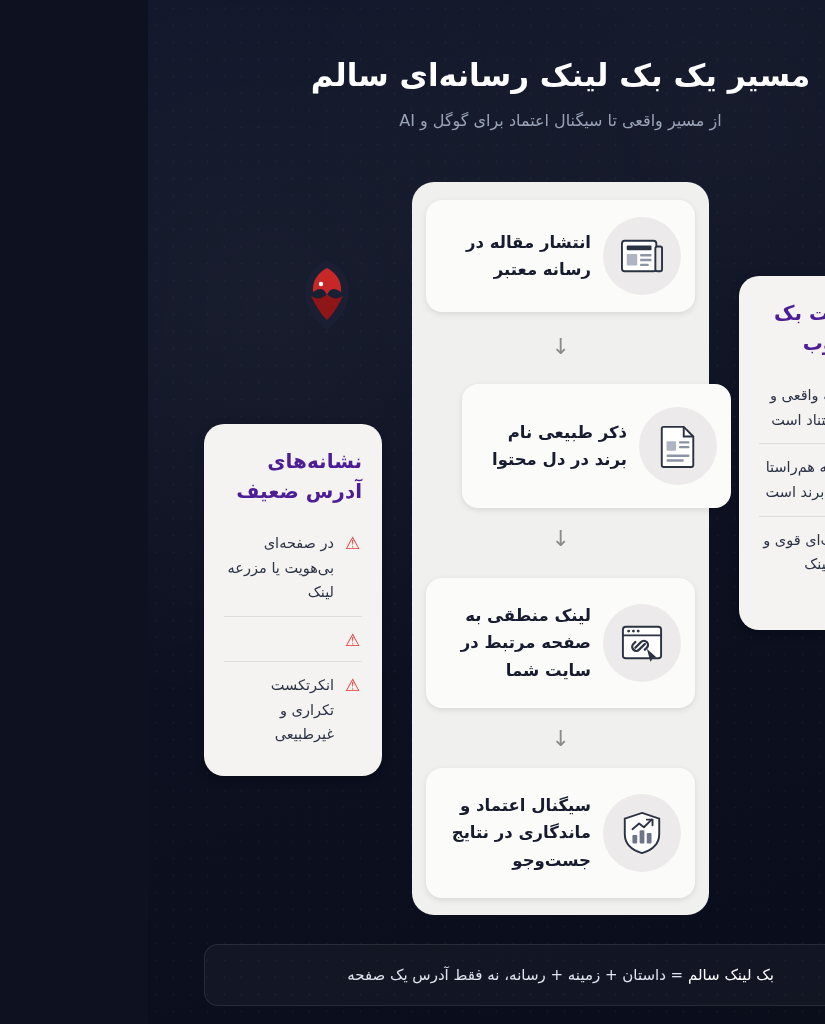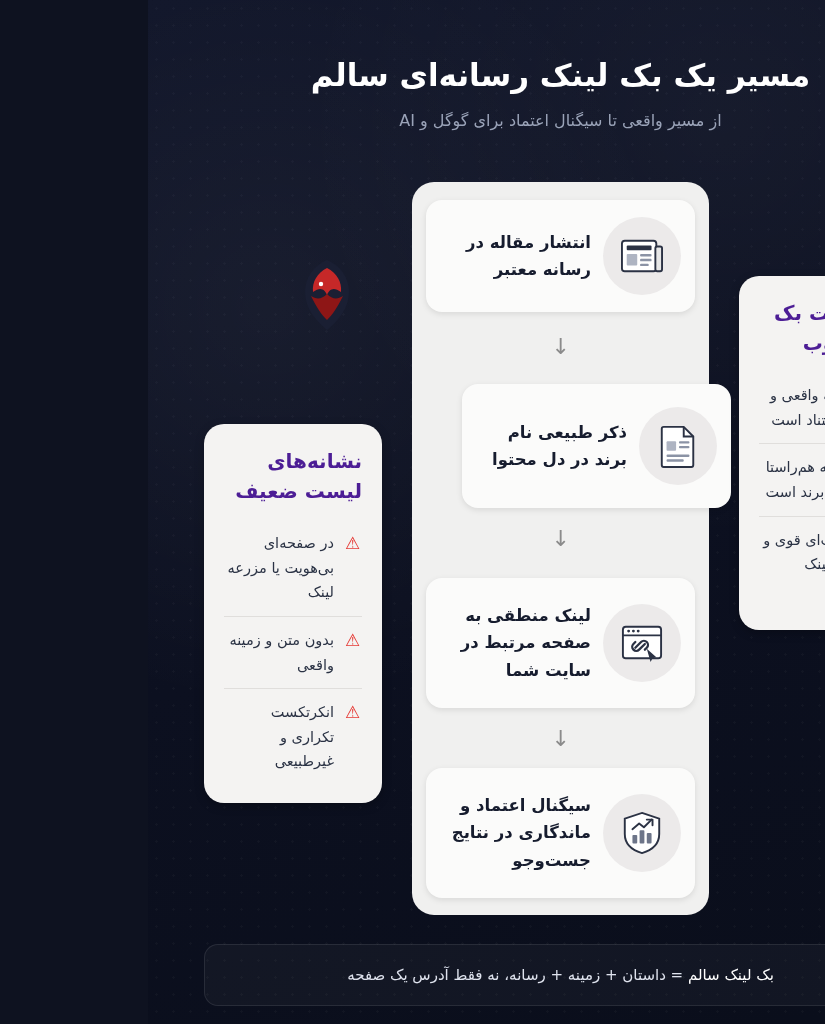--- a/index.html
+++ b/index.html
@@ -271,29 +271,28 @@
         <span class="item-txt">در رسانه هم‌راستا با حوزه برند است</span>
       </li>
       <li>
         <span class="badge-ok">✓</span>
         <span class="item-txt">به لیست‌ای قوی و مرتبط لینک می‌دهد</span>
       </li>
     </ul>
   </div>
 
   <div class="side-card" id="card-bad">
-    <div class="side-title">نشانه‌های لیست ضعیف</div>
+    <div class="side-title">نشانه‌های آدرس ضعیف</div>
     <ul class="side-list">
       <li>
         <span class="badge-warn">⚠</span>
         <span class="item-txt">در صفحه‌ای بی‌هویت یا مزرعه لینک</span>
       </li>
       <li>
         <span class="badge-warn">⚠</span>
-        <span class="item-txt">بدون متن و زمینه واقعی</span>
       </li>
       <li>
         <span class="badge-warn">⚠</span>
         <span class="item-txt">انکرتکست تکراری و غیرطبیعی</span>
       </li>
     </ul>
   </div>
 
   <div class="footer">
     <div class="ftxt">

